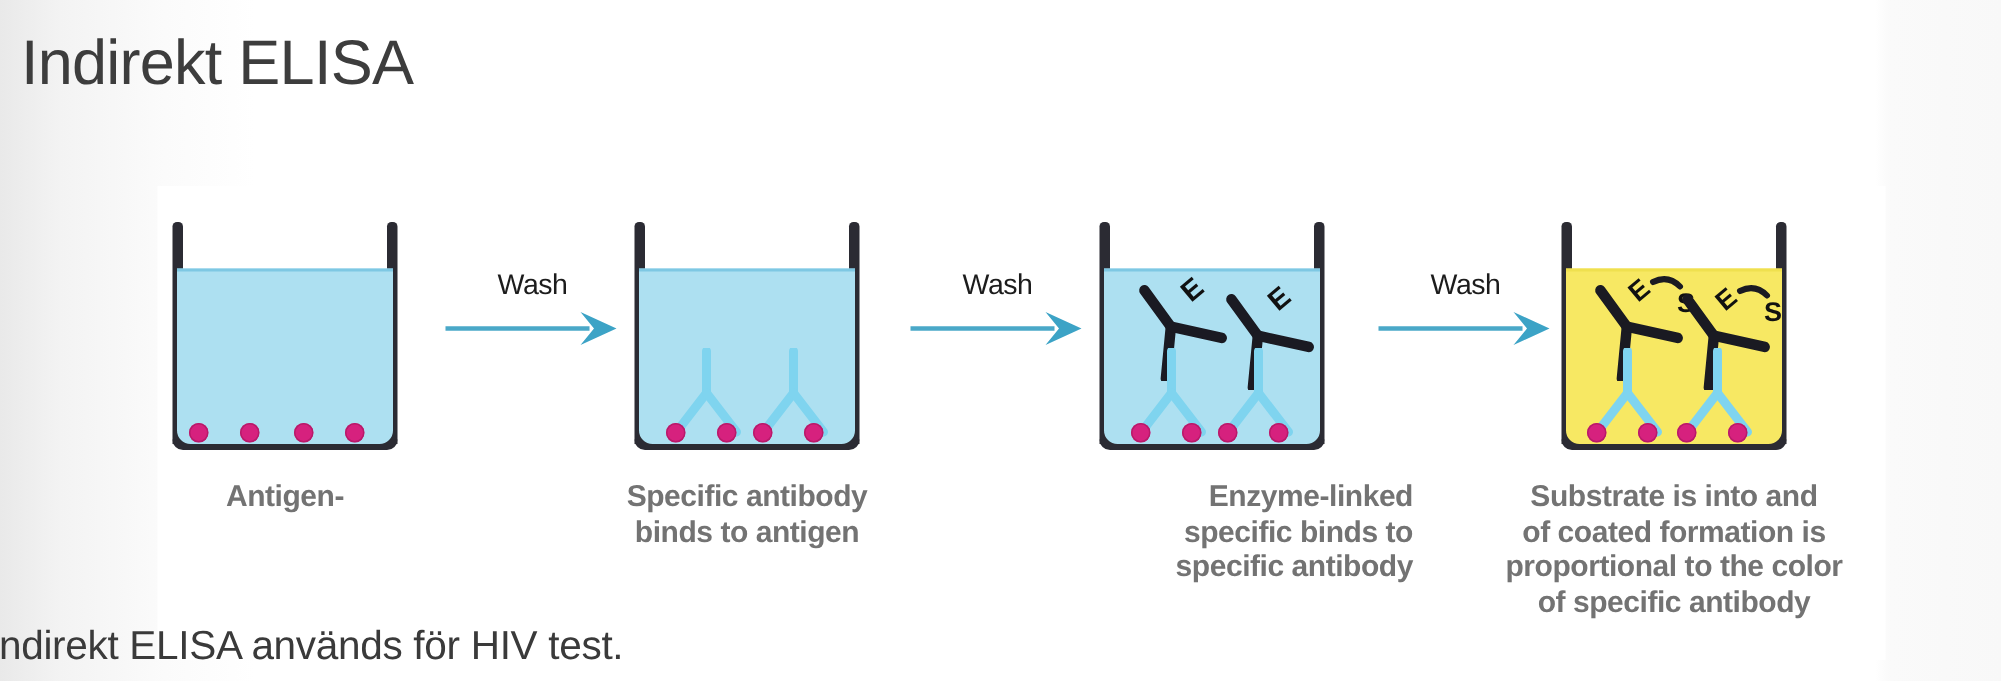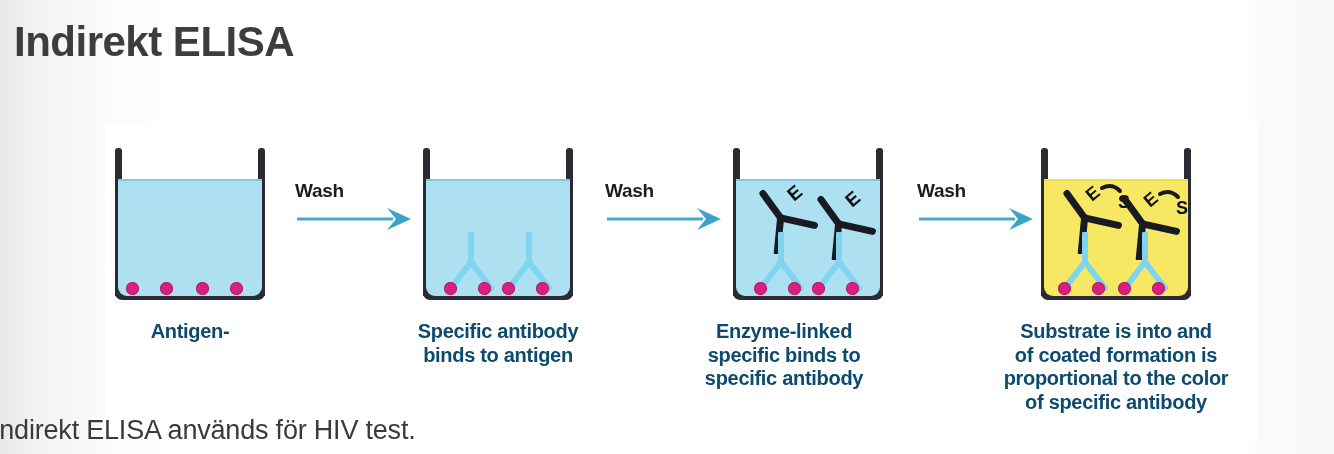--- a/index.html
+++ b/index.html
@@ -11,21 +11,21 @@
     position:relative;
   }
   
   .page-bg{
     position:absolute;inset:0;
     background:
       linear-gradient(to right,#e9e9e9 0px,#f3f3f3 40px,#fbfbfb 110px,#ffffff 170px,#ffffff 1250px,#fafafa 1260px,#f8f8f8 1334px);
   }
   .slide-title{
     position:absolute;left:14px;top:18px;
-    font-size:42px;font-weight:bold;color:#3d3d3d;
+    font-size:42px;font-weight:normal;color:#3d3d3d;
     letter-spacing:-0.5px;
     white-space:nowrap;
   }
   .figure{
     position:absolute;left:105px;top:124px;width:1152px;height:316px;
     background:#ffffff;
   }
   .caption-line{
     position:absolute;left:0px;top:415px;
     font-size:27px;color:#3a3a3a;white-space:nowrap;
@@ -49,28 +49,28 @@
   .liquid.yellow{background:#f7e863;border-top:2px solid #efe04f;}
   .antigen{
     position:absolute;bottom:1px;width:13px;height:13px;border-radius:50%;
     background:#d6217e;box-shadow:0 0 0 1px #b81a6a inset;
   }
   
   .ab{position:absolute;bottom:2px;}
   
   .wash{position:absolute;width:120px;}
   .wash-label{
-    font-size:19px;font-weight:bold;color:#1c1c1c;text-align:left;
+    font-size:19px;font-weight:normal;color:#1c1c1c;text-align:center;
     letter-spacing:-0.3px;
   }
   .wash-arrow{display:block;margin-top:4px;}
   
   .well-caption{
     position:absolute;text-align:center;
-    font-size:20px;font-weight:bold;color:#0c4a6e;line-height:1.18;
+    font-size:20px;font-weight:bold;color:#737373;line-height:1.18;
     letter-spacing:-0.3px;
   }
 </style>
 </head>
 <body>
 
 <div class="page-bg"></div>
 
 <div class="slide-title">Indirekt ELISA</div>
 
@@ -183,21 +183,21 @@
           <line x1="27" y1="30" x2="47" y2="56"></line>
         </g>
       </svg>
 
       <div class="antigen" style="left:18px;"></div>
       <div class="antigen" style="left:52px;"></div>
       <div class="antigen" style="left:76px;"></div>
       <div class="antigen" style="left:110px;"></div>
     </div>
   </div>
-  <div class="well-caption" style="left:572px;top:196px;width:214px;">
+  <div class="well-caption" style="left:623px;top:196px;width:214px;text-align:right;">
     <div>Enzyme-linked</div>
     <div>specific binds to</div>
     <div>specific antibody</div>
   </div>
 
   <div class="wash" style="left:812px;top:56px;">
     <div class="wash-label">Wash</div>
     <svg class="wash-arrow" width="118" height="26" viewBox="0 0 118 26">
       <line x1="2" y1="13" x2="98" y2="13" stroke="#4aa8c8" stroke-width="3"></line>
       <path d="M92 2 L116 13 L92 24 L101 13 Z" fill="#3ca3c6"></path>

